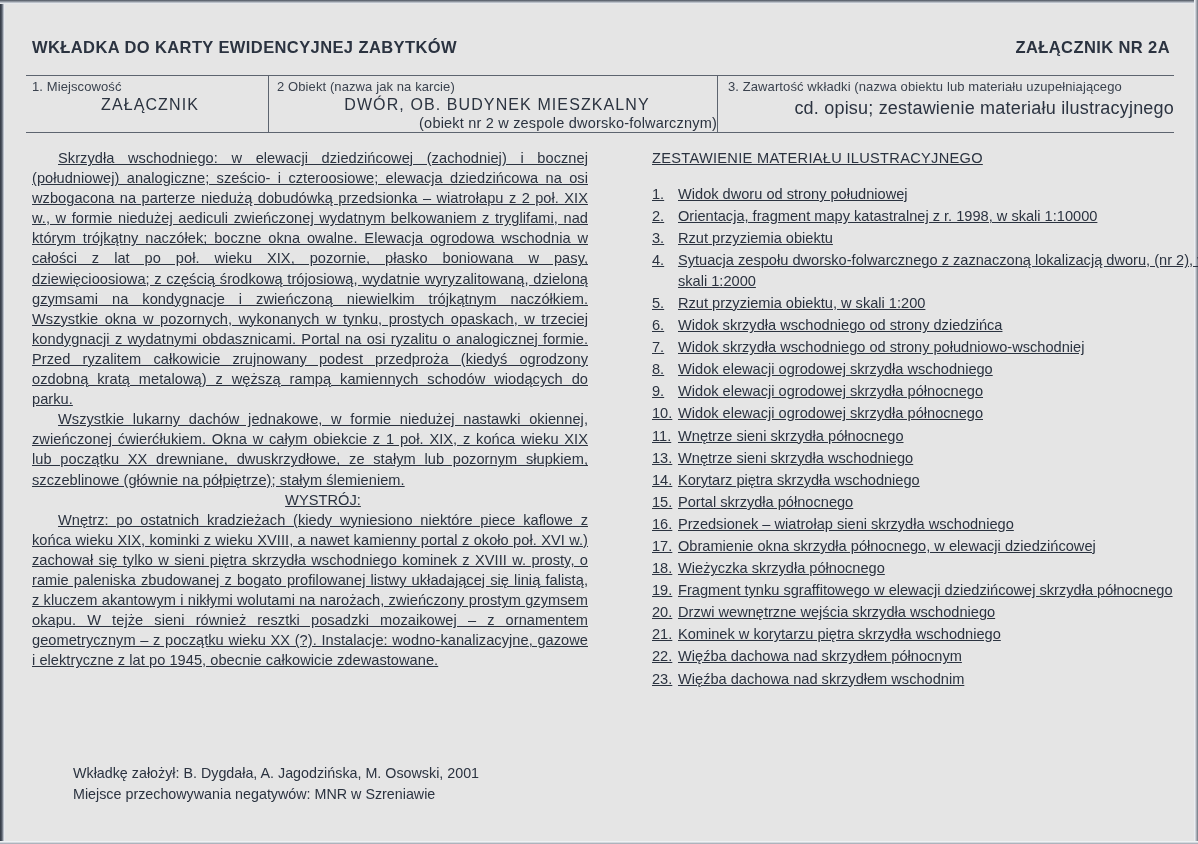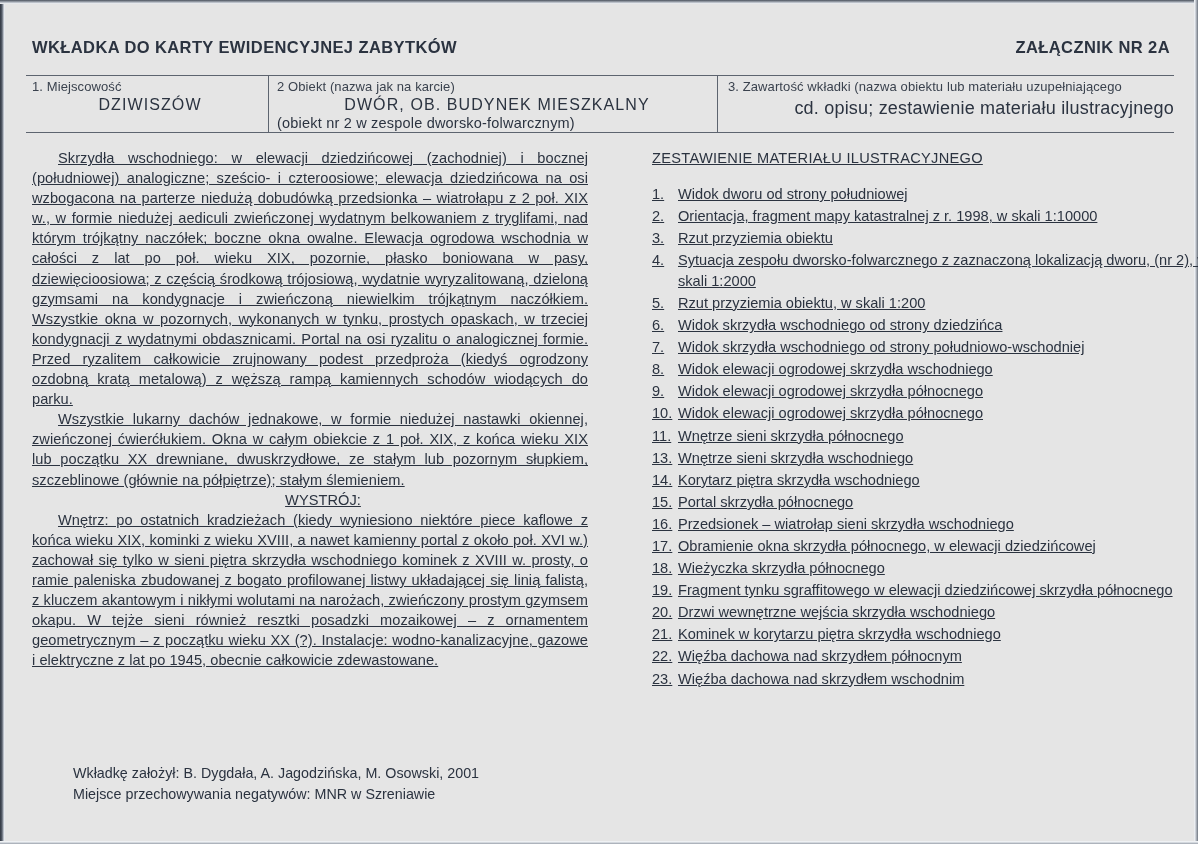--- a/index.html
+++ b/index.html
@@ -109,21 +109,21 @@
   }
   .hdr-value {
     text-align: center;
     font-size: 16px;
     letter-spacing: 0.6px;
     padding-top: 2px;
     white-space: nowrap;
   }
   .hdr-value.wide { letter-spacing: 1.1px; }
   .hdr-sub {
-    text-align: left;
+    text-align: right;
     font-size: 14.5px;
     letter-spacing: 0.2px;
     padding-top: 1px;
     white-space: nowrap;
   }
   .hdr-value.c3v {
     text-align: right;
     font-size: 18px;
     letter-spacing: 0.2px;
     padding-top: 4px;
@@ -206,21 +206,21 @@
   <div class="doc-annex">ZAŁĄCZNIK NR 2A</div>
 
   <div class="hdr-table">
     <div class="hdr-rule top"></div>
     <div class="hdr-rule bottom"></div>
     <div class="hdr-vline v1"></div>
     <div class="hdr-vline v2"></div>
 
     <div class="hdr-cell c1">
       <div class="hdr-label">1. Miejscowość</div>
-      <div class="hdr-value wide">DZIWISZÓW</div>
+      <div class="hdr-value wide">ZAŁĄCZNIK</div>
     </div>
 
     <div class="hdr-cell c2">
       <div class="hdr-label">2 Obiekt (nazwa jak na karcie)</div>
       <div class="hdr-value wide">DWÓR, OB. BUDYNEK MIESZKALNY</div>
       <div class="hdr-sub">(obiekt nr 2 w zespole dworsko-folwarcznym)</div>
     </div>
 
     <div class="hdr-cell c3">
       <div class="hdr-label">3. Zawartość wkładki (nazwa obiektu lub materiału uzupełniającego</div>

